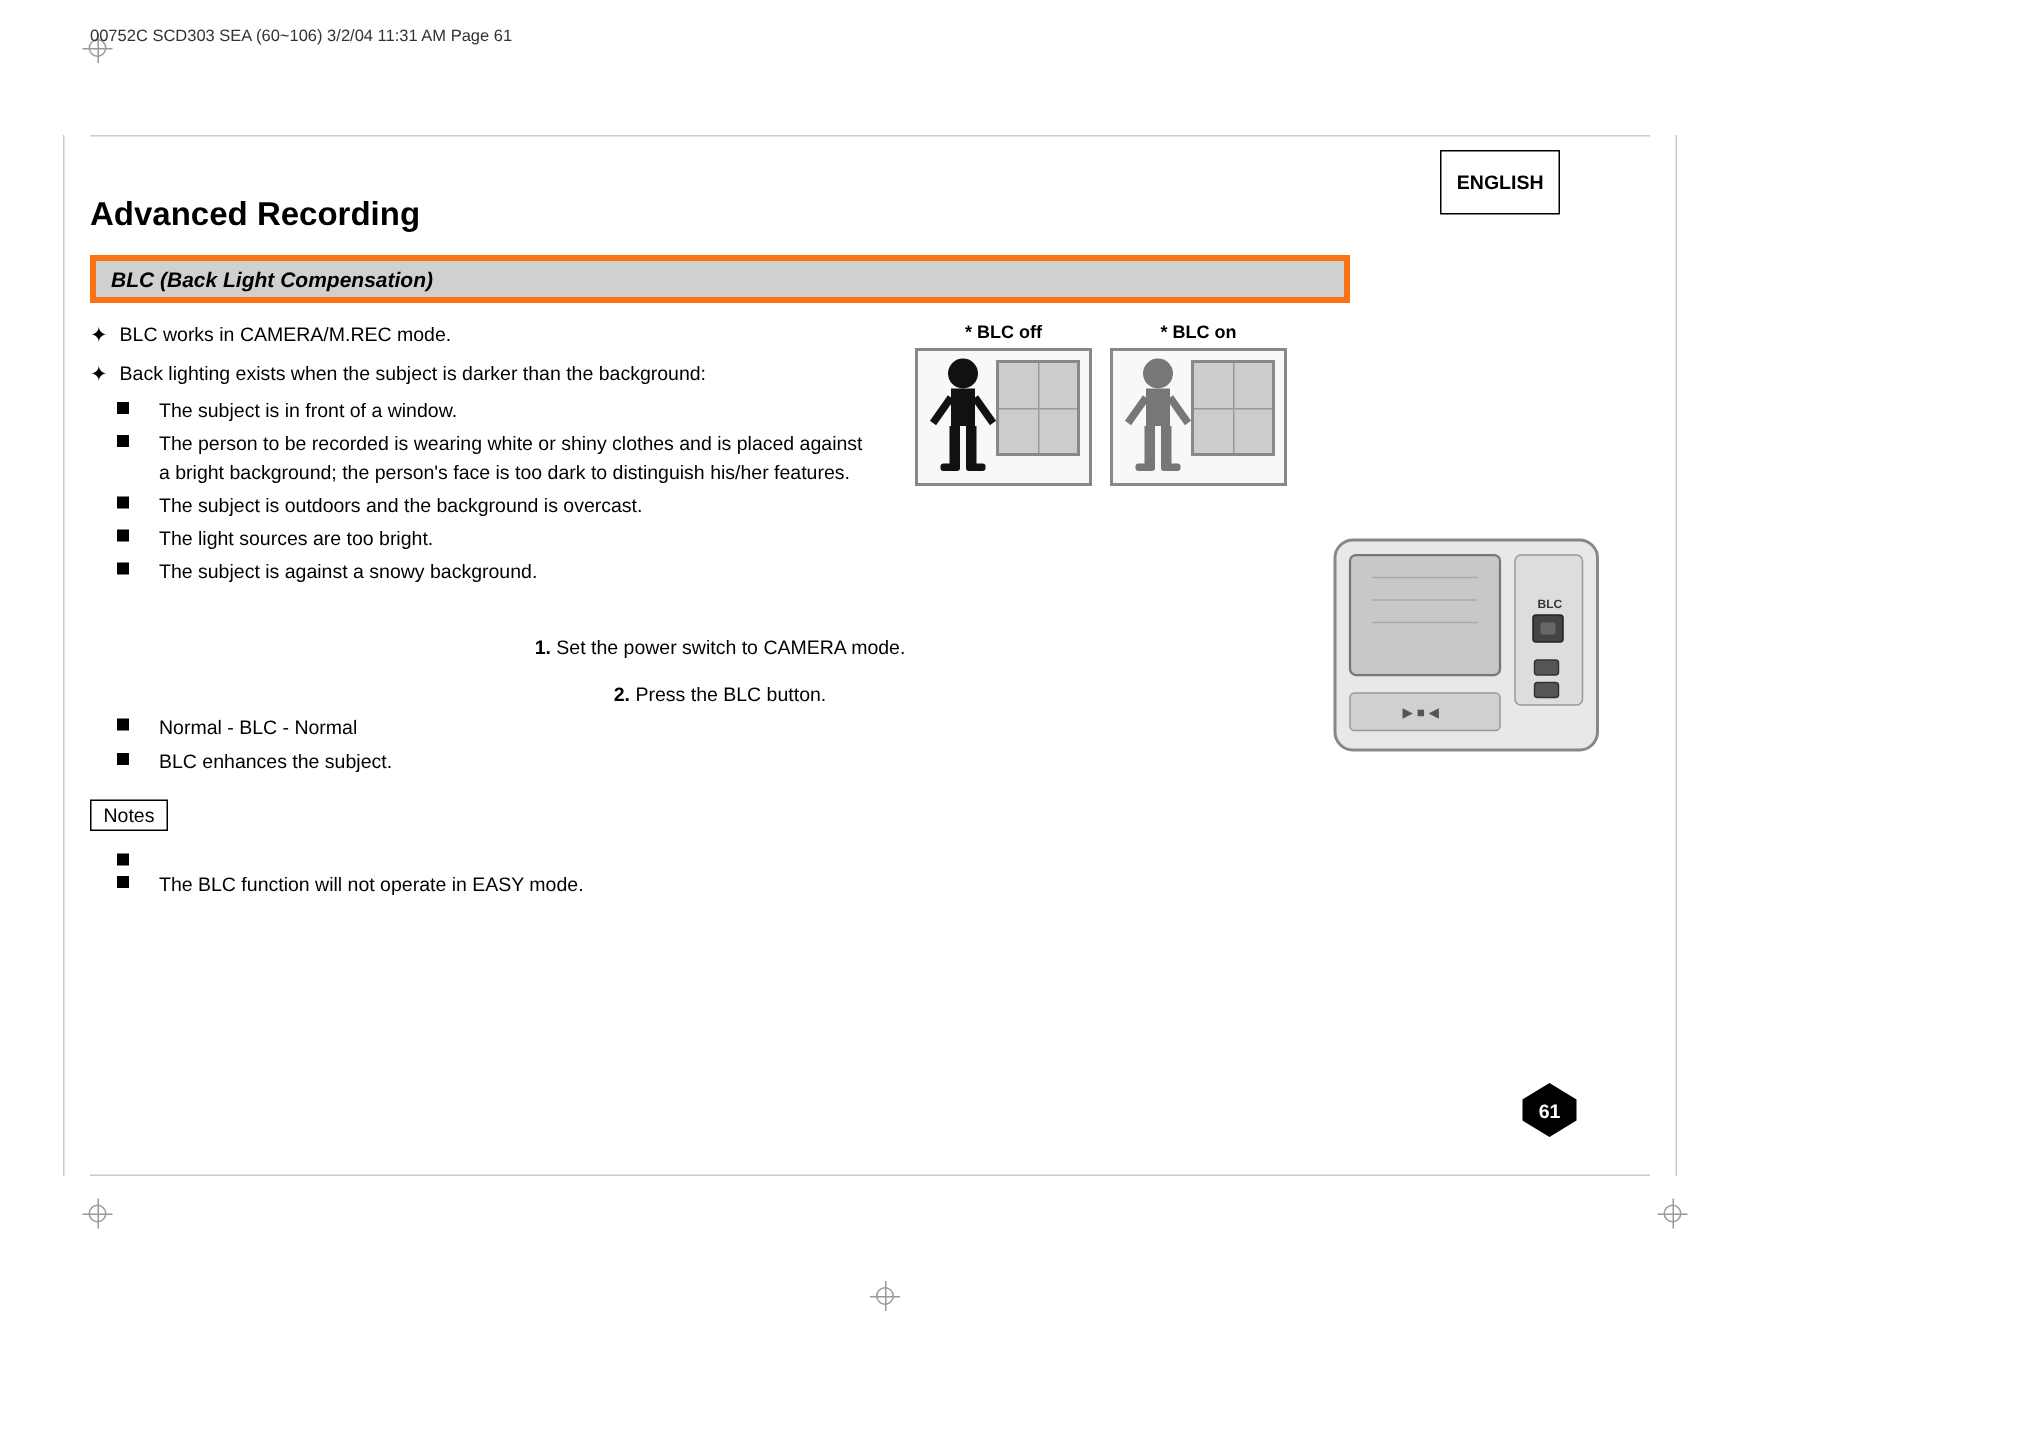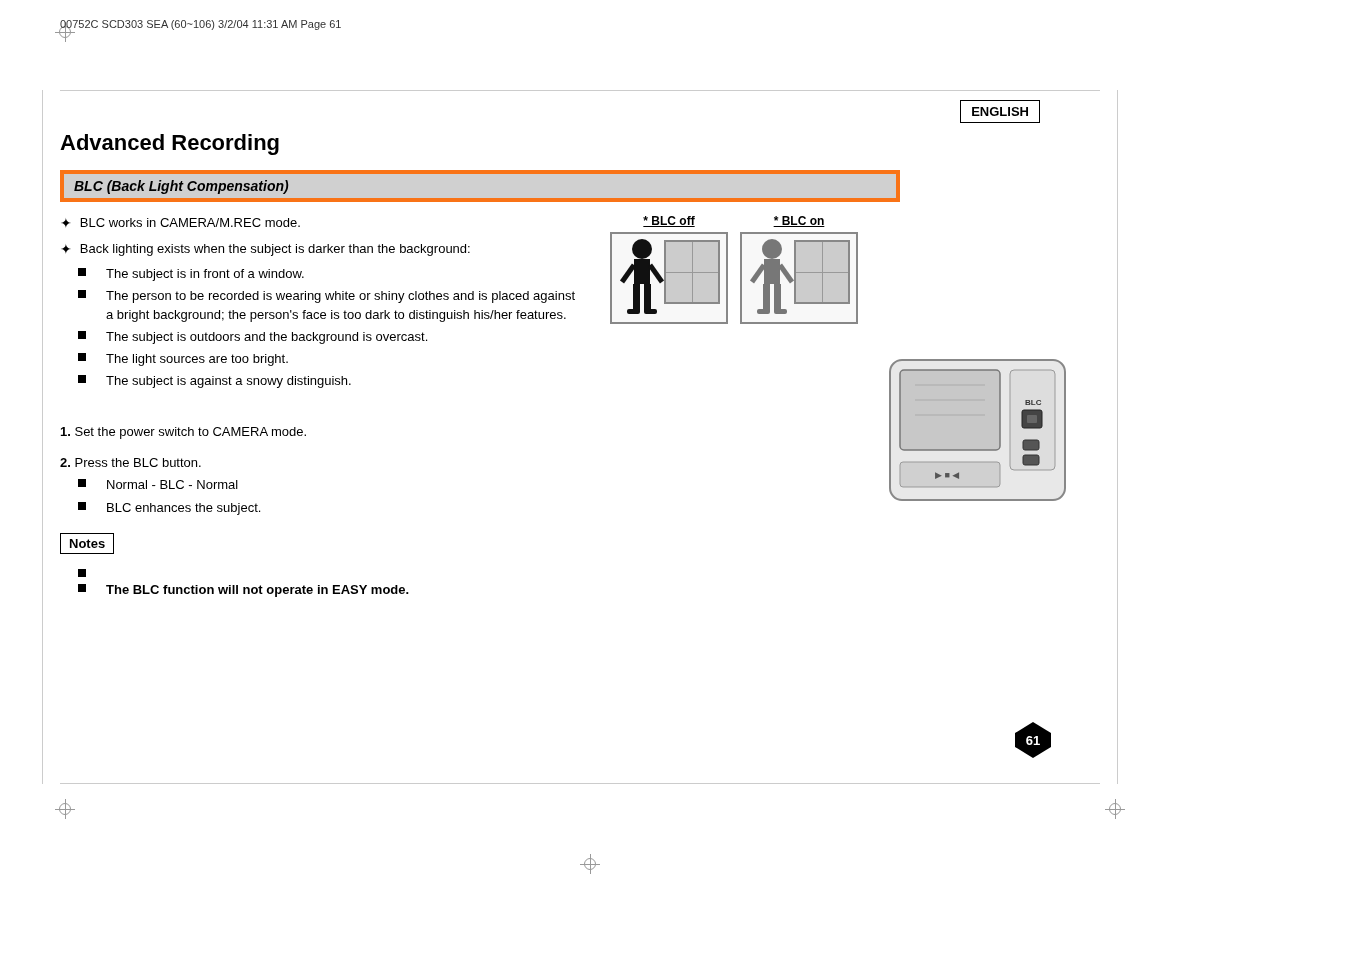--- a/index.html
+++ b/index.html
@@ -29,21 +29,21 @@
       font-size: 11px;
       color: #333;
     }
 
     
     .english-badge {
       position: absolute;
       top: 100px;
       right: 120px;
       border: 1.5px solid #000;
-      padding: 3px 10px;
+      padding: 13px 10px;
       font-size: 13px;
       font-weight: bold;
     }
 
     
     .main-content {
       position: absolute;
       top: 130px;
       left: 60px;
       width: 840px;
@@ -122,30 +122,30 @@
     }
 
     
     .steps-area {
       margin-top: 30px;
     }
 
     .step {
       margin-bottom: 16px;
       font-size: 13px;
+      text-align: center;
     }
 
     .step-number {
       margin-bottom: 6px;
     }
 
     
     .notes-box {
       margin-top: 10px;
-      font-weight: bold;
     }
     .notes-label {
       border: 1.5px solid #000;
       padding: 2px 8px;
       font-size: 13px;
       display: inline-block;
       margin-bottom: 8px;
     }
 
     
@@ -221,21 +221,20 @@
     .blc-image-container {
       display: flex;
       flex-direction: column;
       align-items: center;
     }
 
     .blc-caption {
       font-size: 12px;
       font-weight: bold;
       margin-bottom: 4px;
-      text-decoration: underline;
     }
 
     .blc-frame {
       width: 118px;
       height: 92px;
       border: 2px solid #888;
       background: #f8f8f8;
       position: relative;
       overflow: hidden;
     }
@@ -343,21 +342,21 @@
           <div class="sub-bullet">
             <span class="sq"></span>
             <span>The subject is outdoors and the background is overcast.</span>
           </div>
           <div class="sub-bullet">
             <span class="sq"></span>
             <span>The light sources are too bright.</span>
           </div>
           <div class="sub-bullet">
             <span class="sq"></span>
-            <span>The subject is against a snowy distinguish.</span>
+            <span>The subject is against a snowy background.</span>
           </div>
         </div>
 
       </div>
 
       <div class="right-col">
         <div class="blc-right-images">
 
           <div class="blc-image-container">
             <div class="blc-caption">* BLC off</div>

